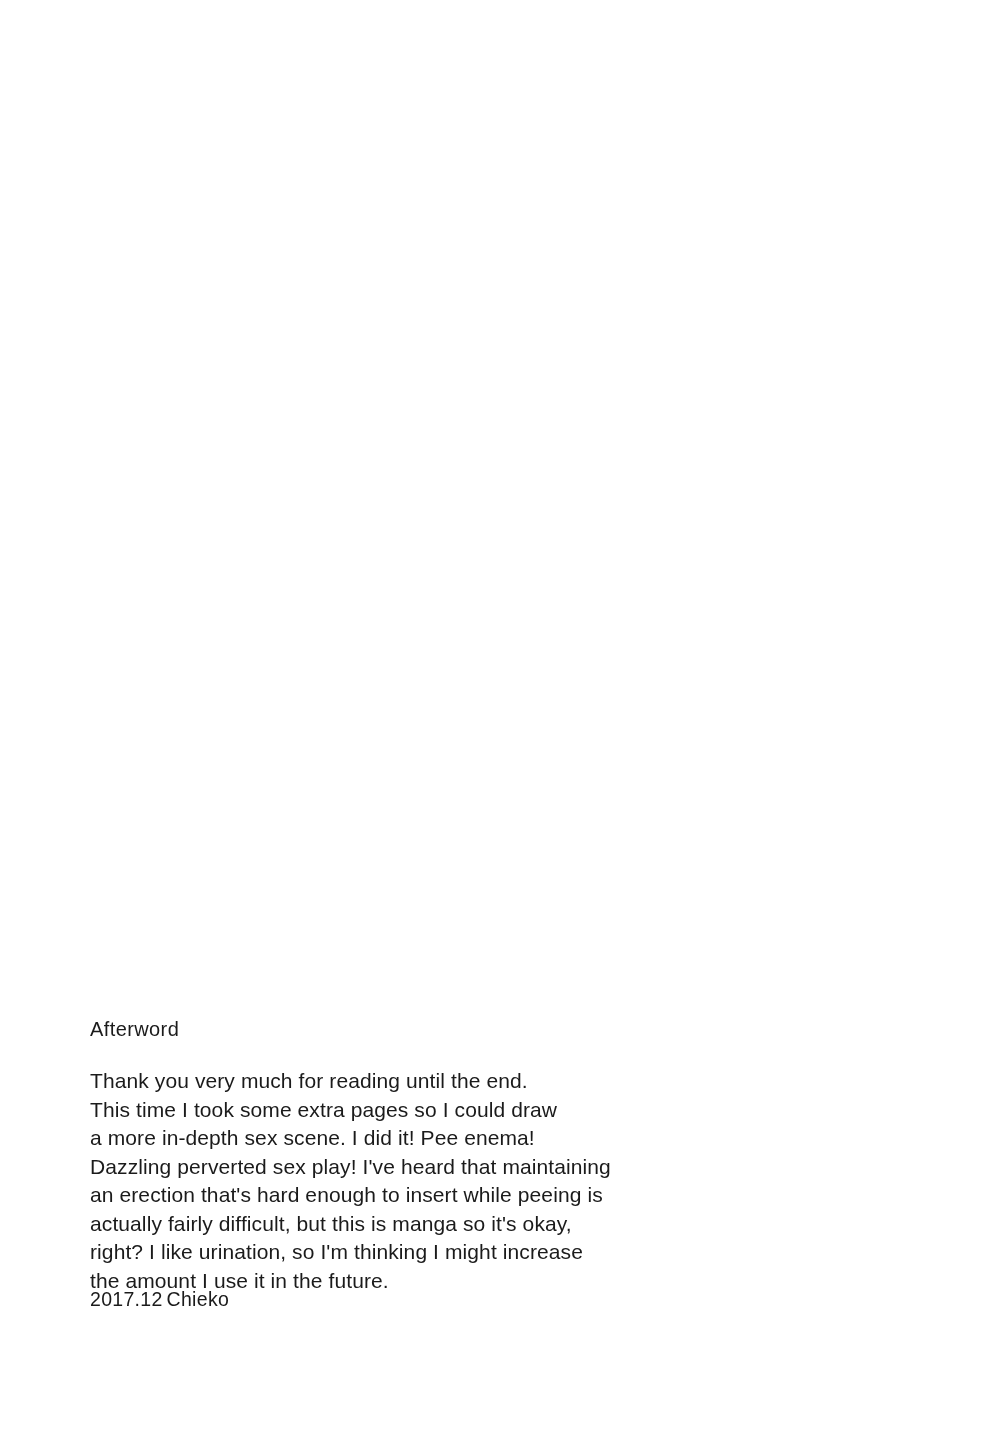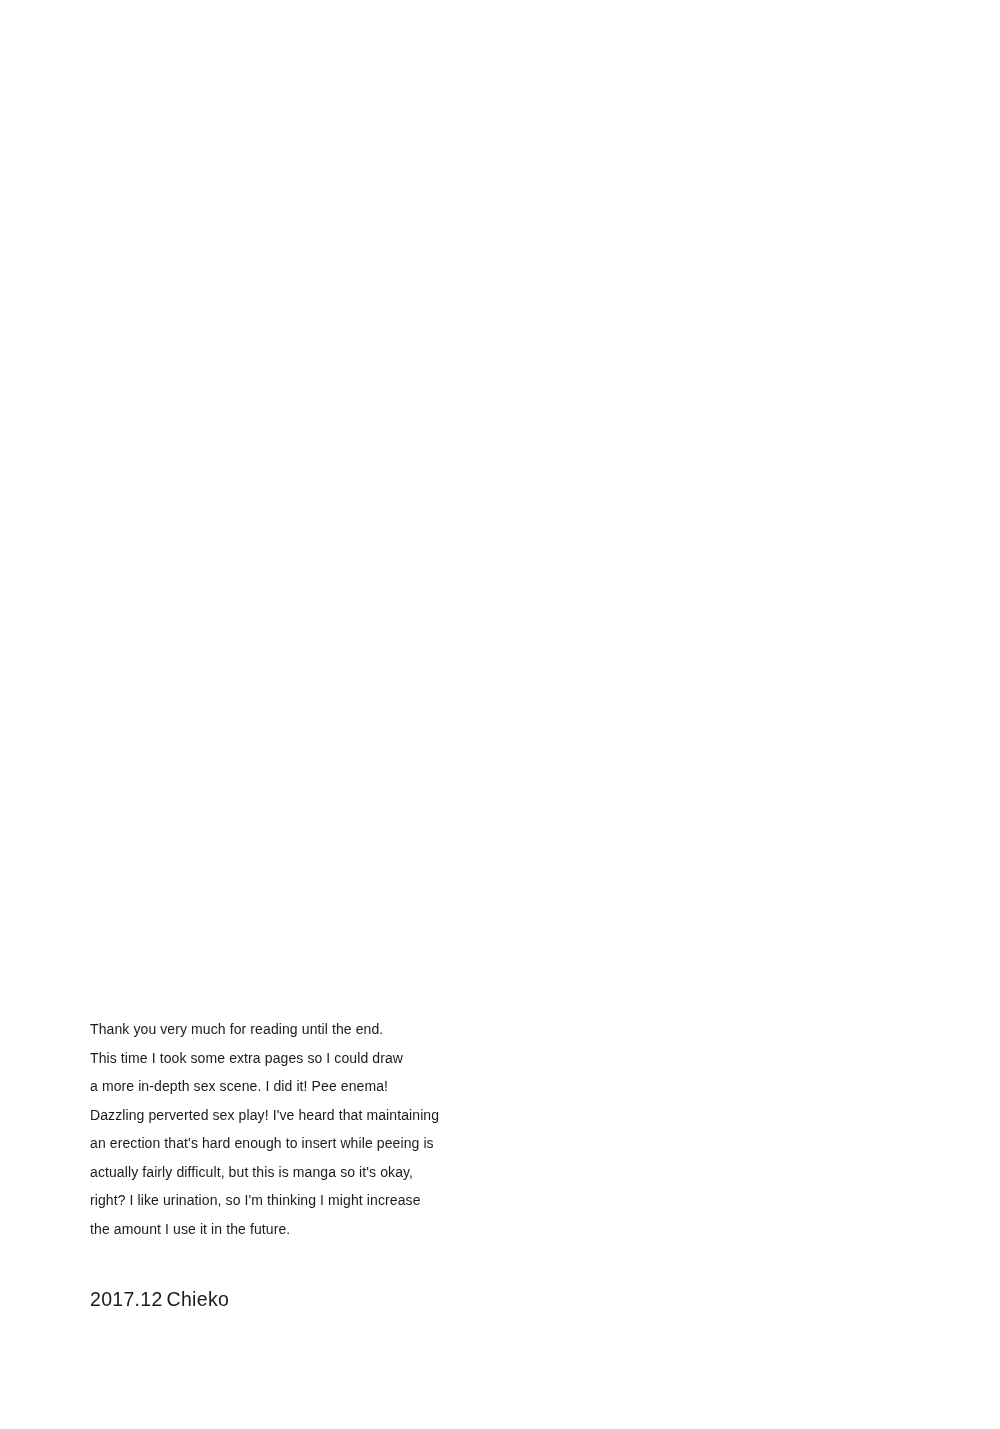--- a/index.html
+++ b/index.html
@@ -28,21 +28,21 @@
   }
   .afterword-heading {
     font-size: 20px;
     line-height: 28px;
     letter-spacing: 0.4px;
     color: #1b1b1b;
     margin: 0 0 24px 0;
     font-weight: 400;
   }
   .afterword-body {
-    font-size: 14px;
+    font-size: 21px;
     line-height: 28.5px;
     letter-spacing: 0.1px;
     color: #1b1b1b;
     margin: 0;
     white-space: pre-line;
   }
   .signature-row {
     position: absolute;
     left: 90px;
     top: 1286px;
@@ -56,20 +56,21 @@
     letter-spacing: 0.3px;
     color: #1b1b1b;
   }
 </style>
 </head>
 <body>
 
 <div class="page">
 
   <div class="afterword-block">
+    <h1 class="afterword-heading">Afterword</h1>
     <p class="afterword-body">Thank you very much for reading until the end.
 This time I took some extra pages so I could draw
 a more in-depth sex scene. I did it! Pee enema!
 Dazzling perverted sex play! I've heard that maintaining
 an erection that's hard enough to insert while peeing is
 actually fairly difficult, but this is manga so it's okay,
 right? I like urination, so I'm thinking I might increase
 the amount I use it in the future.</p>
   </div>
 

